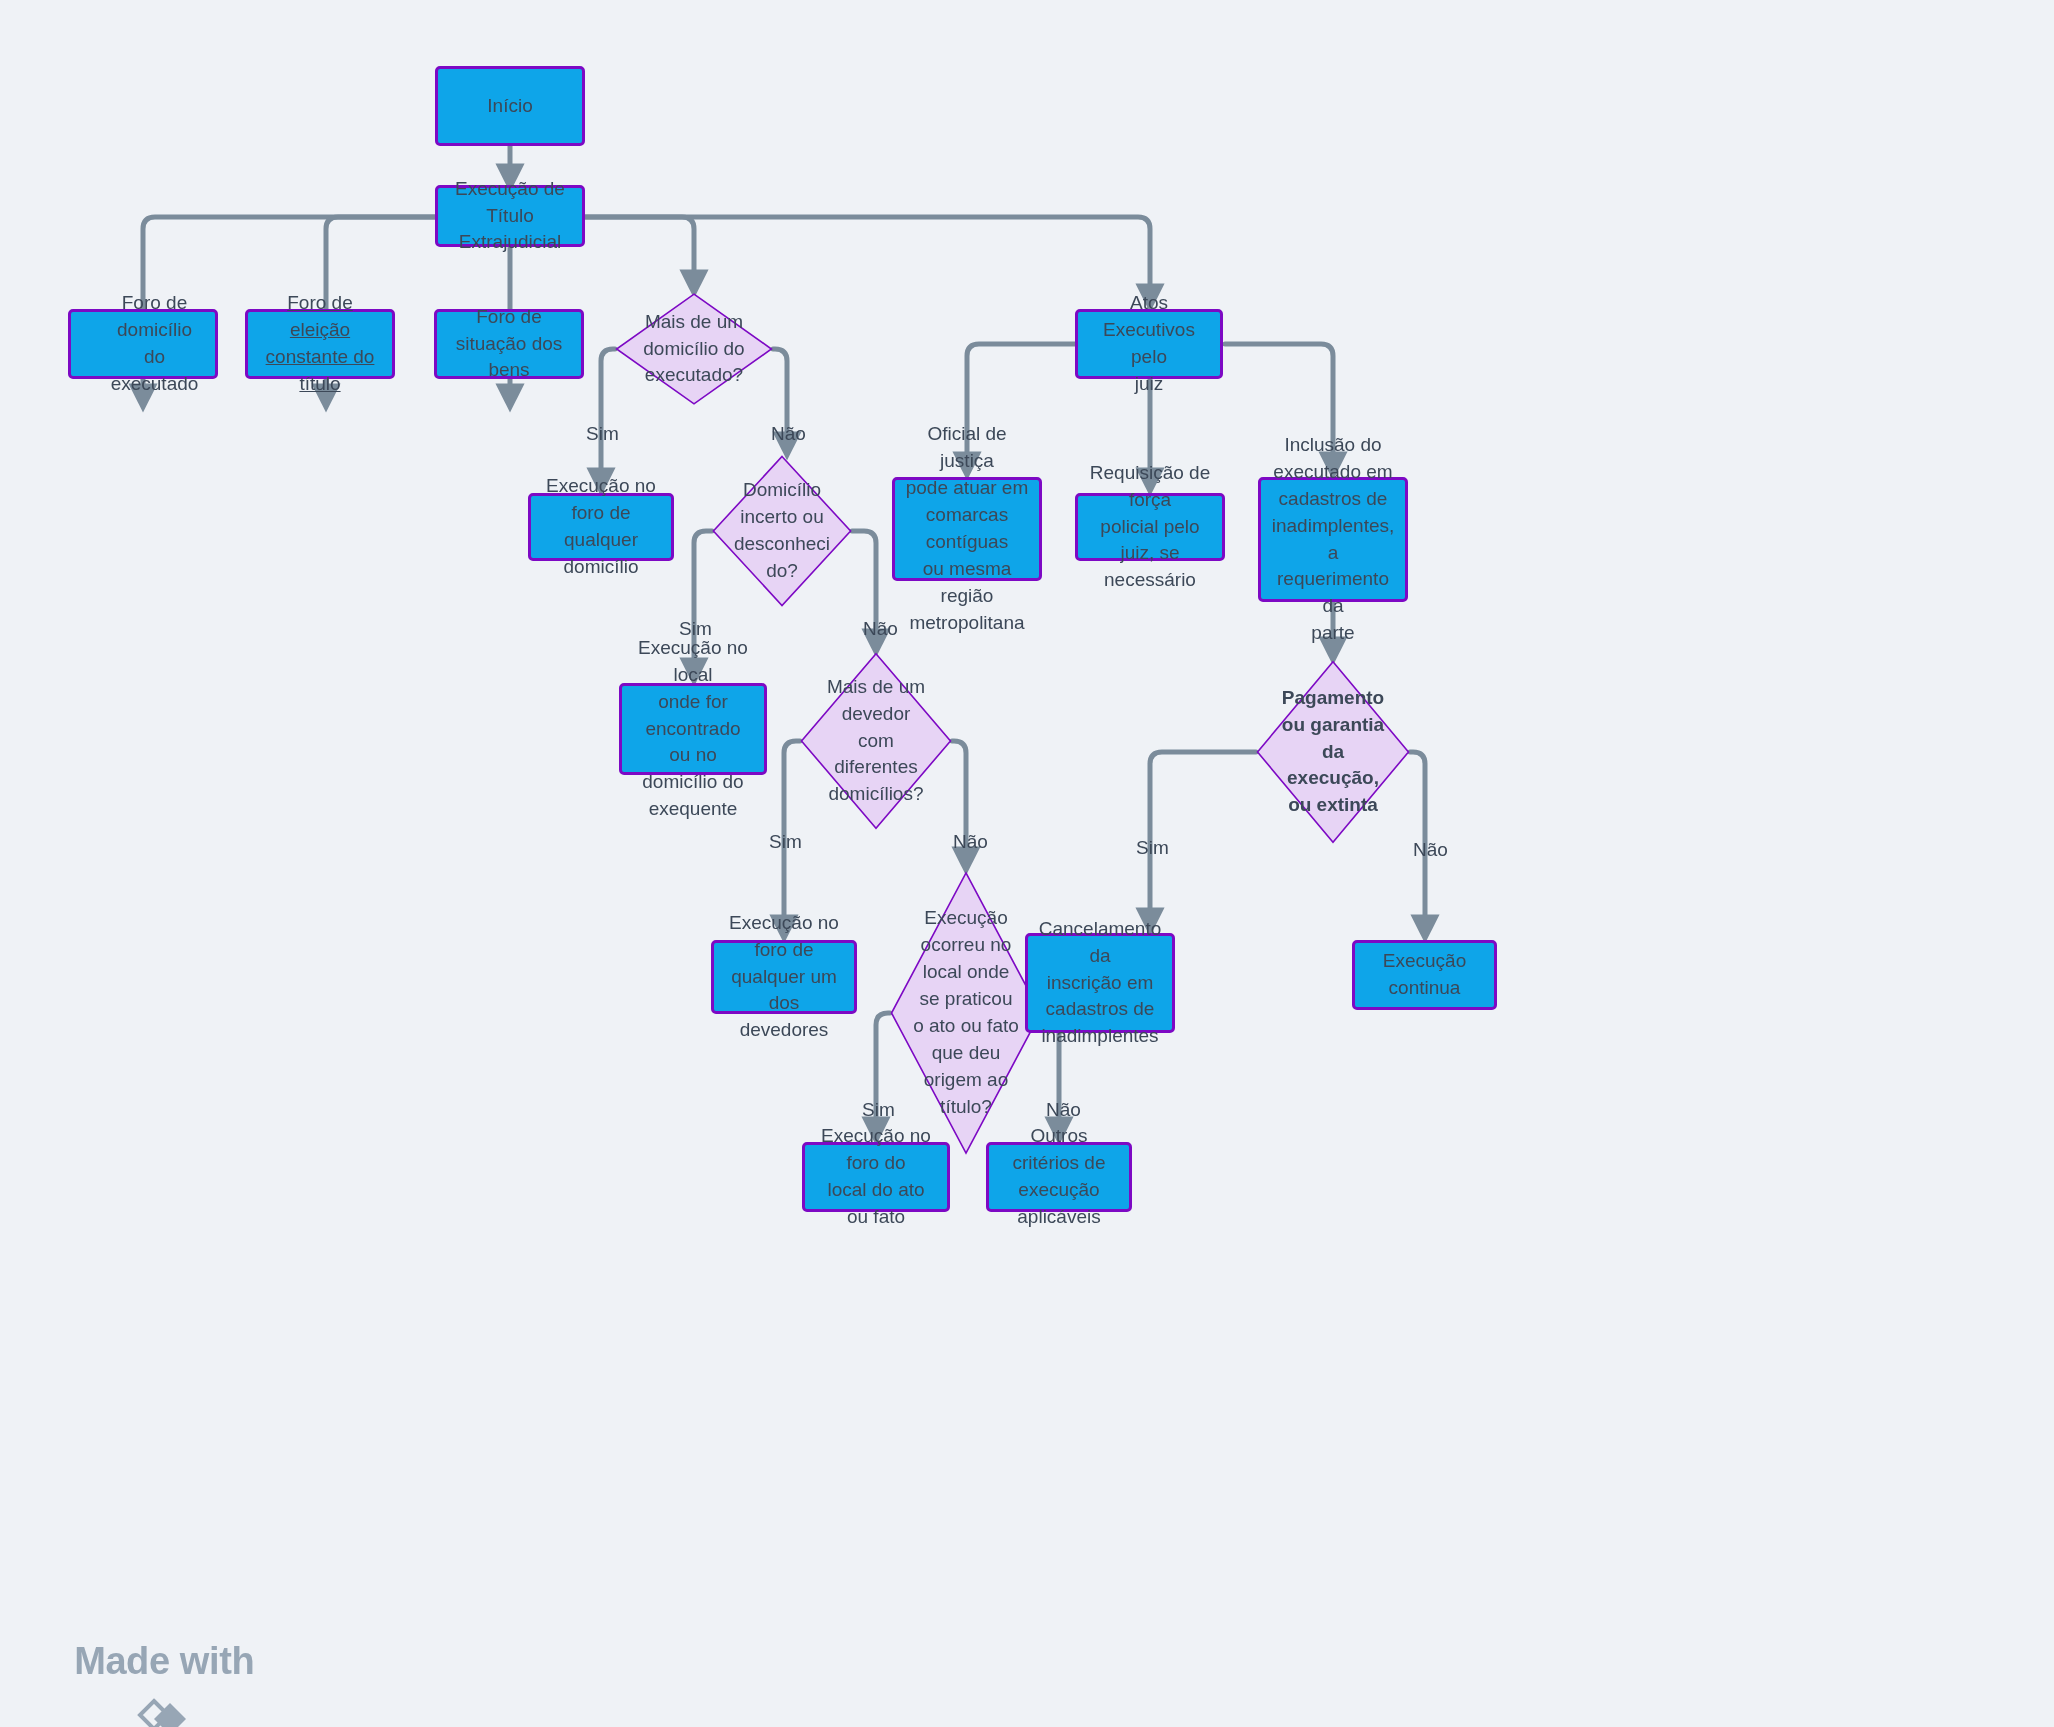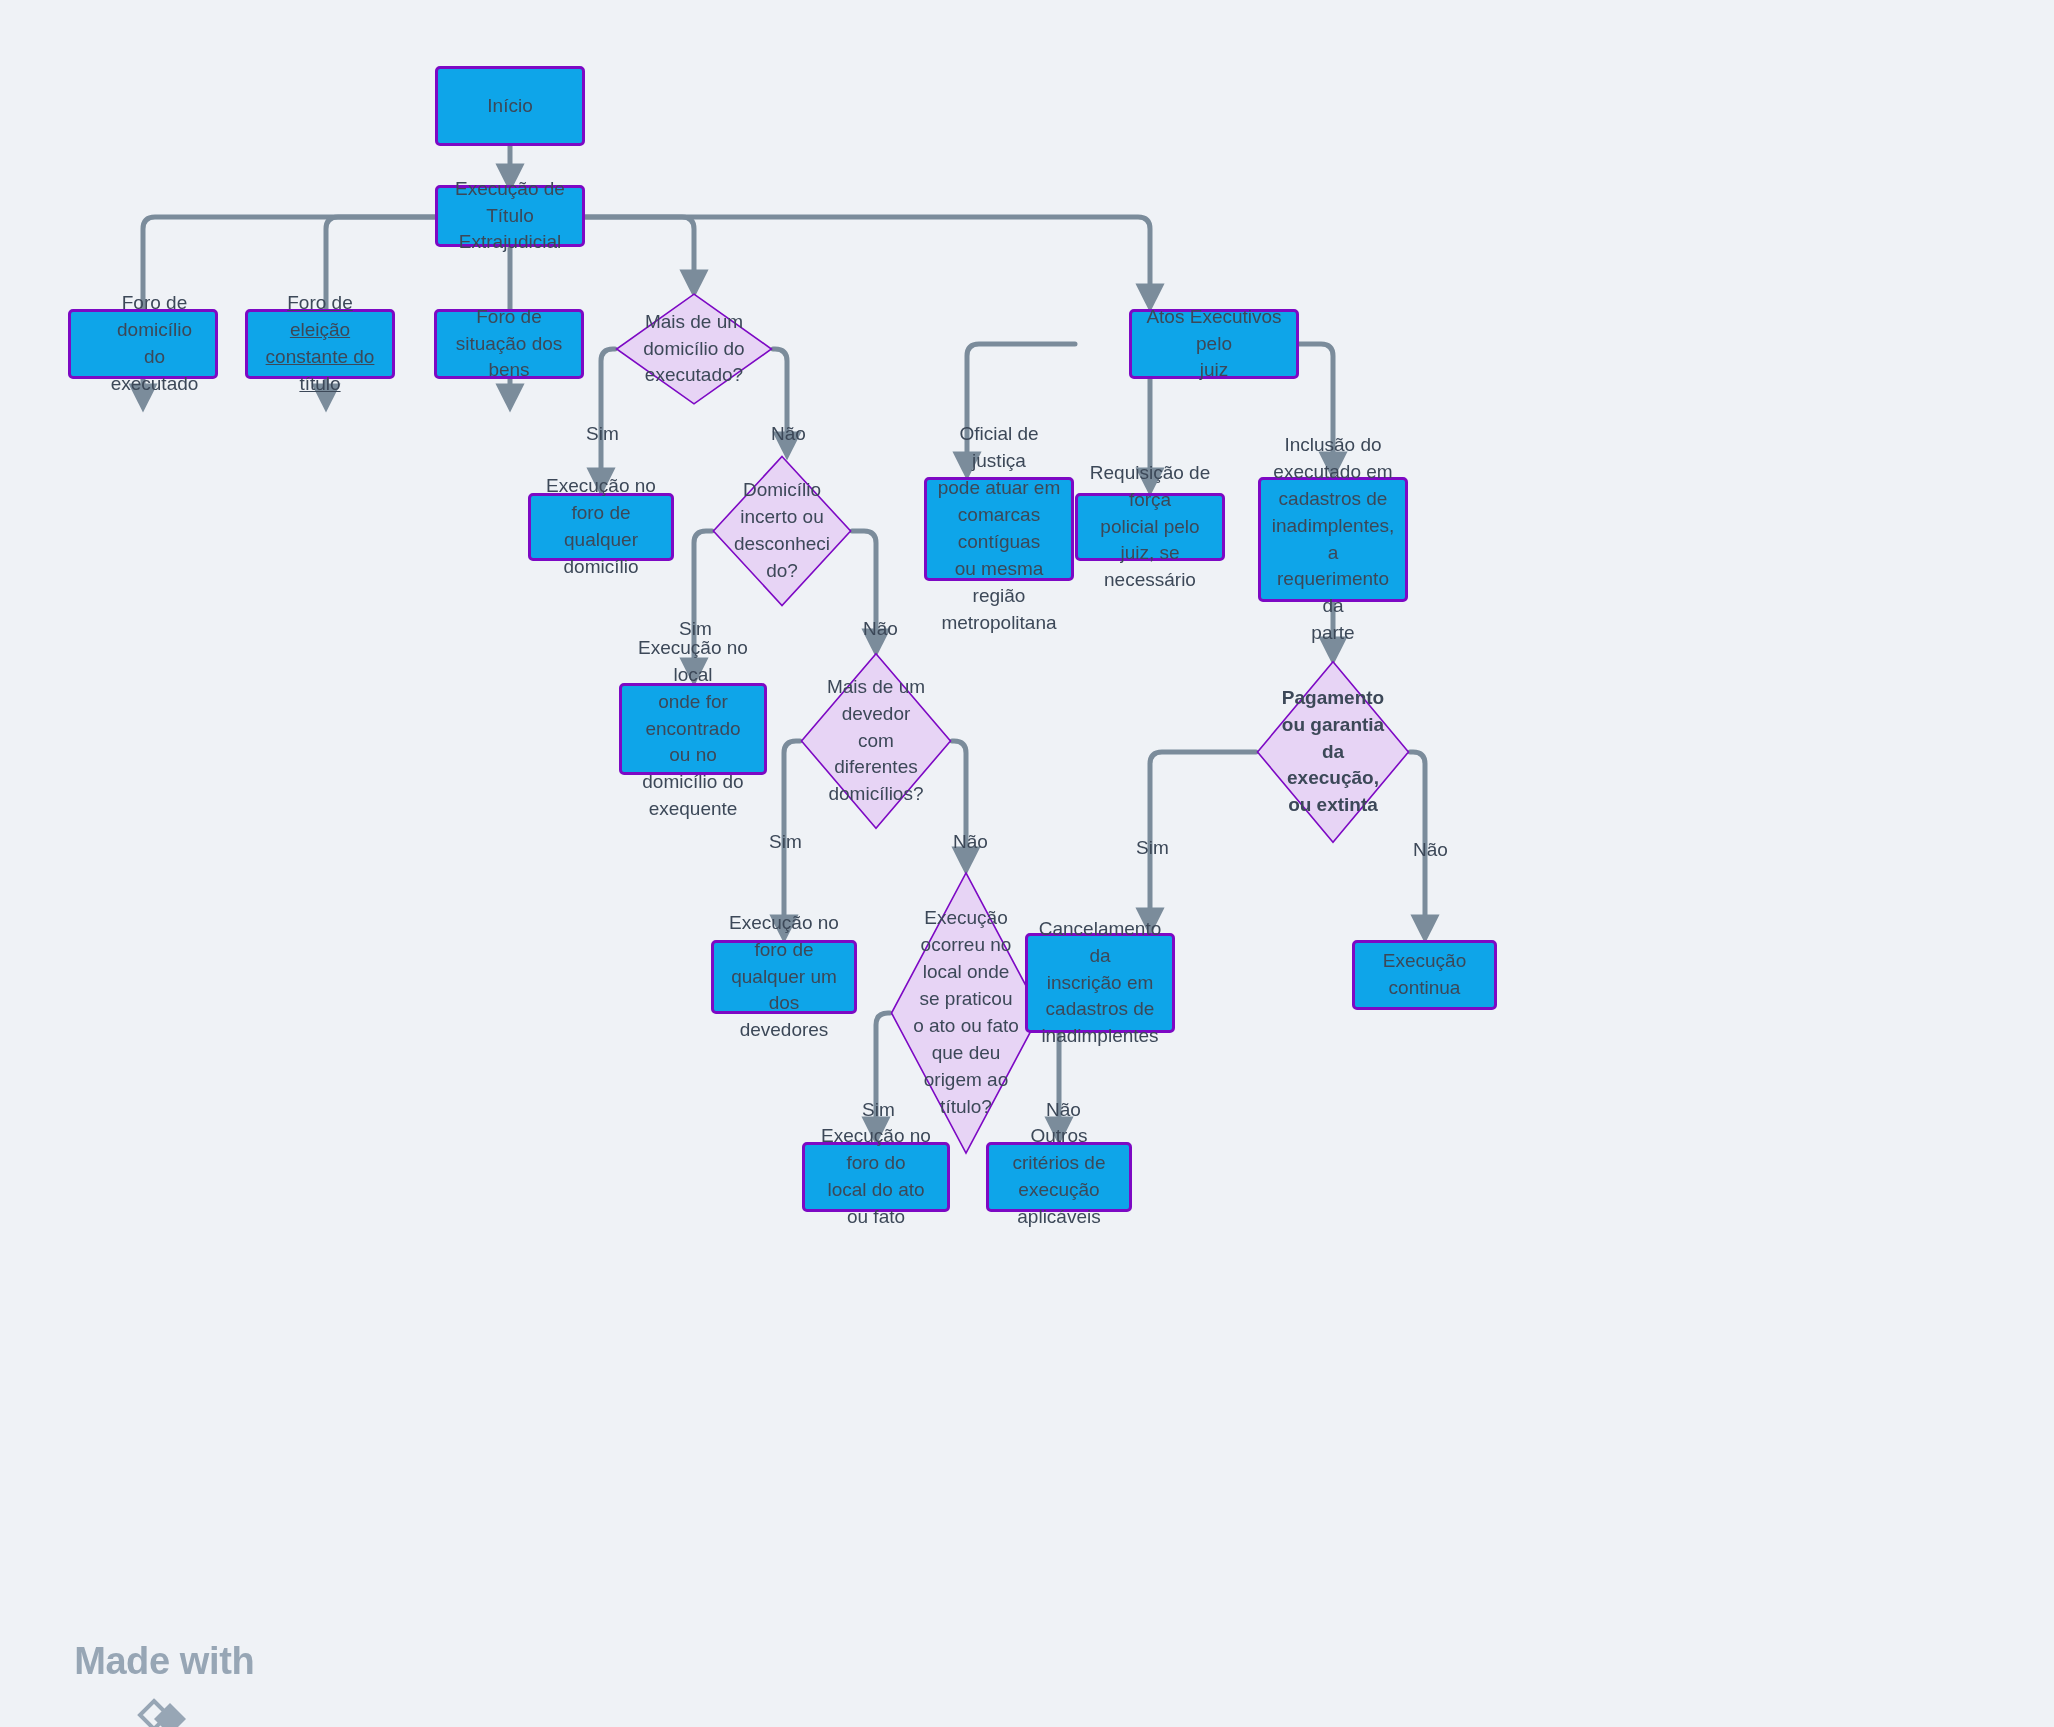--- a/index.html
+++ b/index.html
@@ -142,31 +142,31 @@
 executado</span></div>
       <div class="node box" style="left: 245px; top: 309px; width: 150px; height: 70px; text-decoration: underline;"><span>Foro de eleição
 constante do título</span></div>
       <div class="node box" style="left: 434px; top: 309px; width: 150px; height: 70px;"><span>Foro de situação dos
 bens</span></div>
       <div class="node diamond" style="left: 615px; top: 293px; width: 158px; height: 112px;"><svg class="dshape" viewBox="0 0 100 100" preserveAspectRatio="none">
           <polygon points="50,1 99,50 50,99 1,50" fill="#e7d4f5" stroke="#7d09c4" stroke-width="1.6" vector-effect="non-scaling-stroke"></polygon>
         </svg><div class="dlabel">Mais de um
 domicílio do
 executado?</div></div>
-      <div class="node box" style="left: 1129px; top: 309px; width: 170px; height: 70px;"><span>Atos Executivos pelo
+      <div class="node box" style="left: 1075px; top: 309px; width: 148px; height: 70px;"><span>Atos Executivos pelo
 juiz</span></div>
       <div class="node box" style="left: 528px; top: 493px; width: 146px; height: 68px;"><span>Execução no foro de
 qualquer domicílio</span></div>
       <div class="node diamond" style="left: 712px; top: 455px; width: 140px; height: 152px;"><svg class="dshape" viewBox="0 0 100 100" preserveAspectRatio="none">
           <polygon points="50,1 99,50 50,99 1,50" fill="#e7d4f5" stroke="#7d09c4" stroke-width="1.6" vector-effect="non-scaling-stroke"></polygon>
         </svg><div class="dlabel">Domicílio
 incerto ou
 desconheci
 do?</div></div>
-      <div class="node box" style="left: 892px; top: 477px; width: 150px; height: 104px; margin-left: 32px;"><span>Oficial de justiça
+      <div class="node box" style="left: 892px; top: 477px; width: 150px; height: 104px;"><span>Oficial de justiça
 pode atuar em
 comarcas contíguas
 ou mesma região
 metropolitana</span></div>
       <div class="node box" style="left: 1075px; top: 493px; width: 150px; height: 68px;"><span>Requisição de força
 policial pelo juiz, se
 necessário</span></div>
       <div class="node box" style="left: 1258px; top: 477px; width: 150px; height: 125px;"><span>Inclusão do
 executado em
 cadastros de

